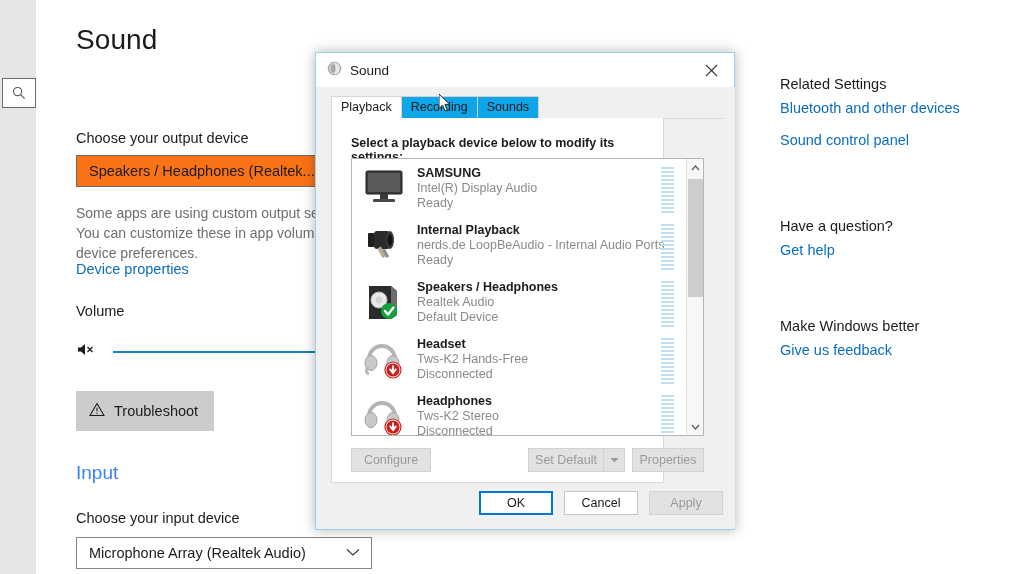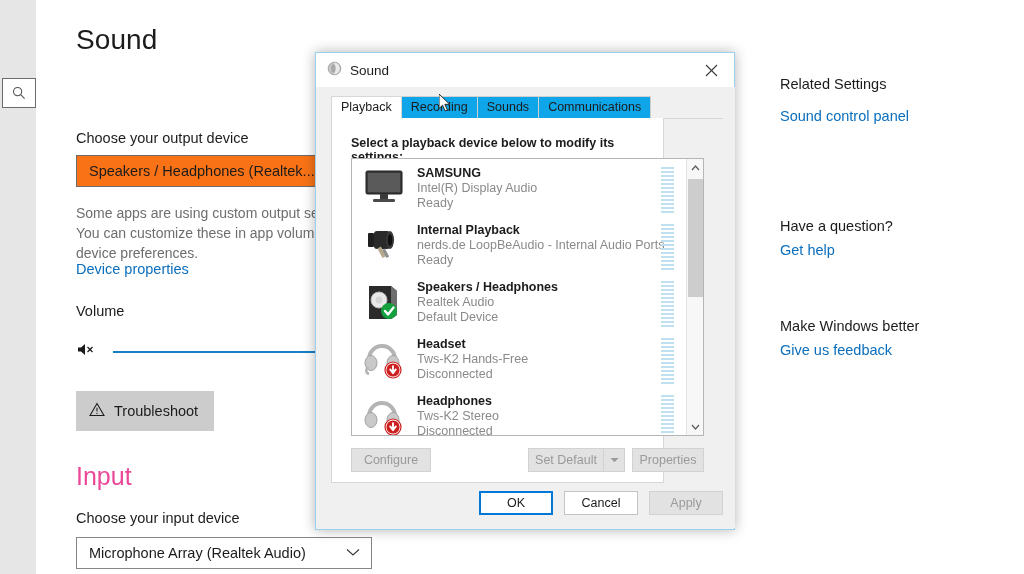--- a/index.html
+++ b/index.html
@@ -46,23 +46,23 @@
   #page-title {
     position: absolute;
     left: 40px; top: 24px;
     font-size: 28px;
     font-weight: 400;
     letter-spacing: 0.1px;
     color: #1b1b1b;
   }
 
   .section-heading {
-    font-size: 25px;
+    font-size: 19px;
     font-weight: 400;
-    color: #ec4899;
+    color: #3b82f6;
   }
   .field-label {
     font-size: 14.5px;
     color: #1b1b1b;
   }
   .muted-text {
     font-size: 14px;
     color: #6e6e6e;
     line-height: 20px;
   }
@@ -483,20 +483,21 @@
     <span class="chev">
       <svg width="14" height="9" viewBox="0 0 14 9">
         <polyline points="1,1.5 7,7 13,1.5" fill="none" stroke="#3b3b3b" stroke-width="1.15"></polyline>
       </svg>
     </span>
   </div>
 
   <div id="related-column">
     <div id="related-settings-block">
       <div class="rel-head">Related Settings</div>
+      <div class="rel-link">Bluetooth and other devices</div>
       <div class="rel-link" style="margin-top:16px;">Sound control panel</div>
     </div>
 
     <div id="question-block">
       <div class="rel-head">Have a question?</div>
       <div class="rel-link">Get help</div>
     </div>
 
     <div id="feedback-block">
       <div class="rel-head">Make Windows better</div>
@@ -525,21 +526,20 @@
   </div>
 
   <div id="dialog-body">
 
     <div id="tab-underline"></div>
 
     <div id="tabstrip">
       <div class="tab active">Playback</div>
       <div class="tab">Recording</div>
       <div class="tab">Sounds</div>
-      <div class="tab">Communications</div>
     </div>
 
     <div id="tabpanel">
 
       <div id="panel-instruction">Select a playback device below to modify its settings:</div>
 
       <div id="device-listbox">
         <div id="device-list">
 
           <div class="device-row">

